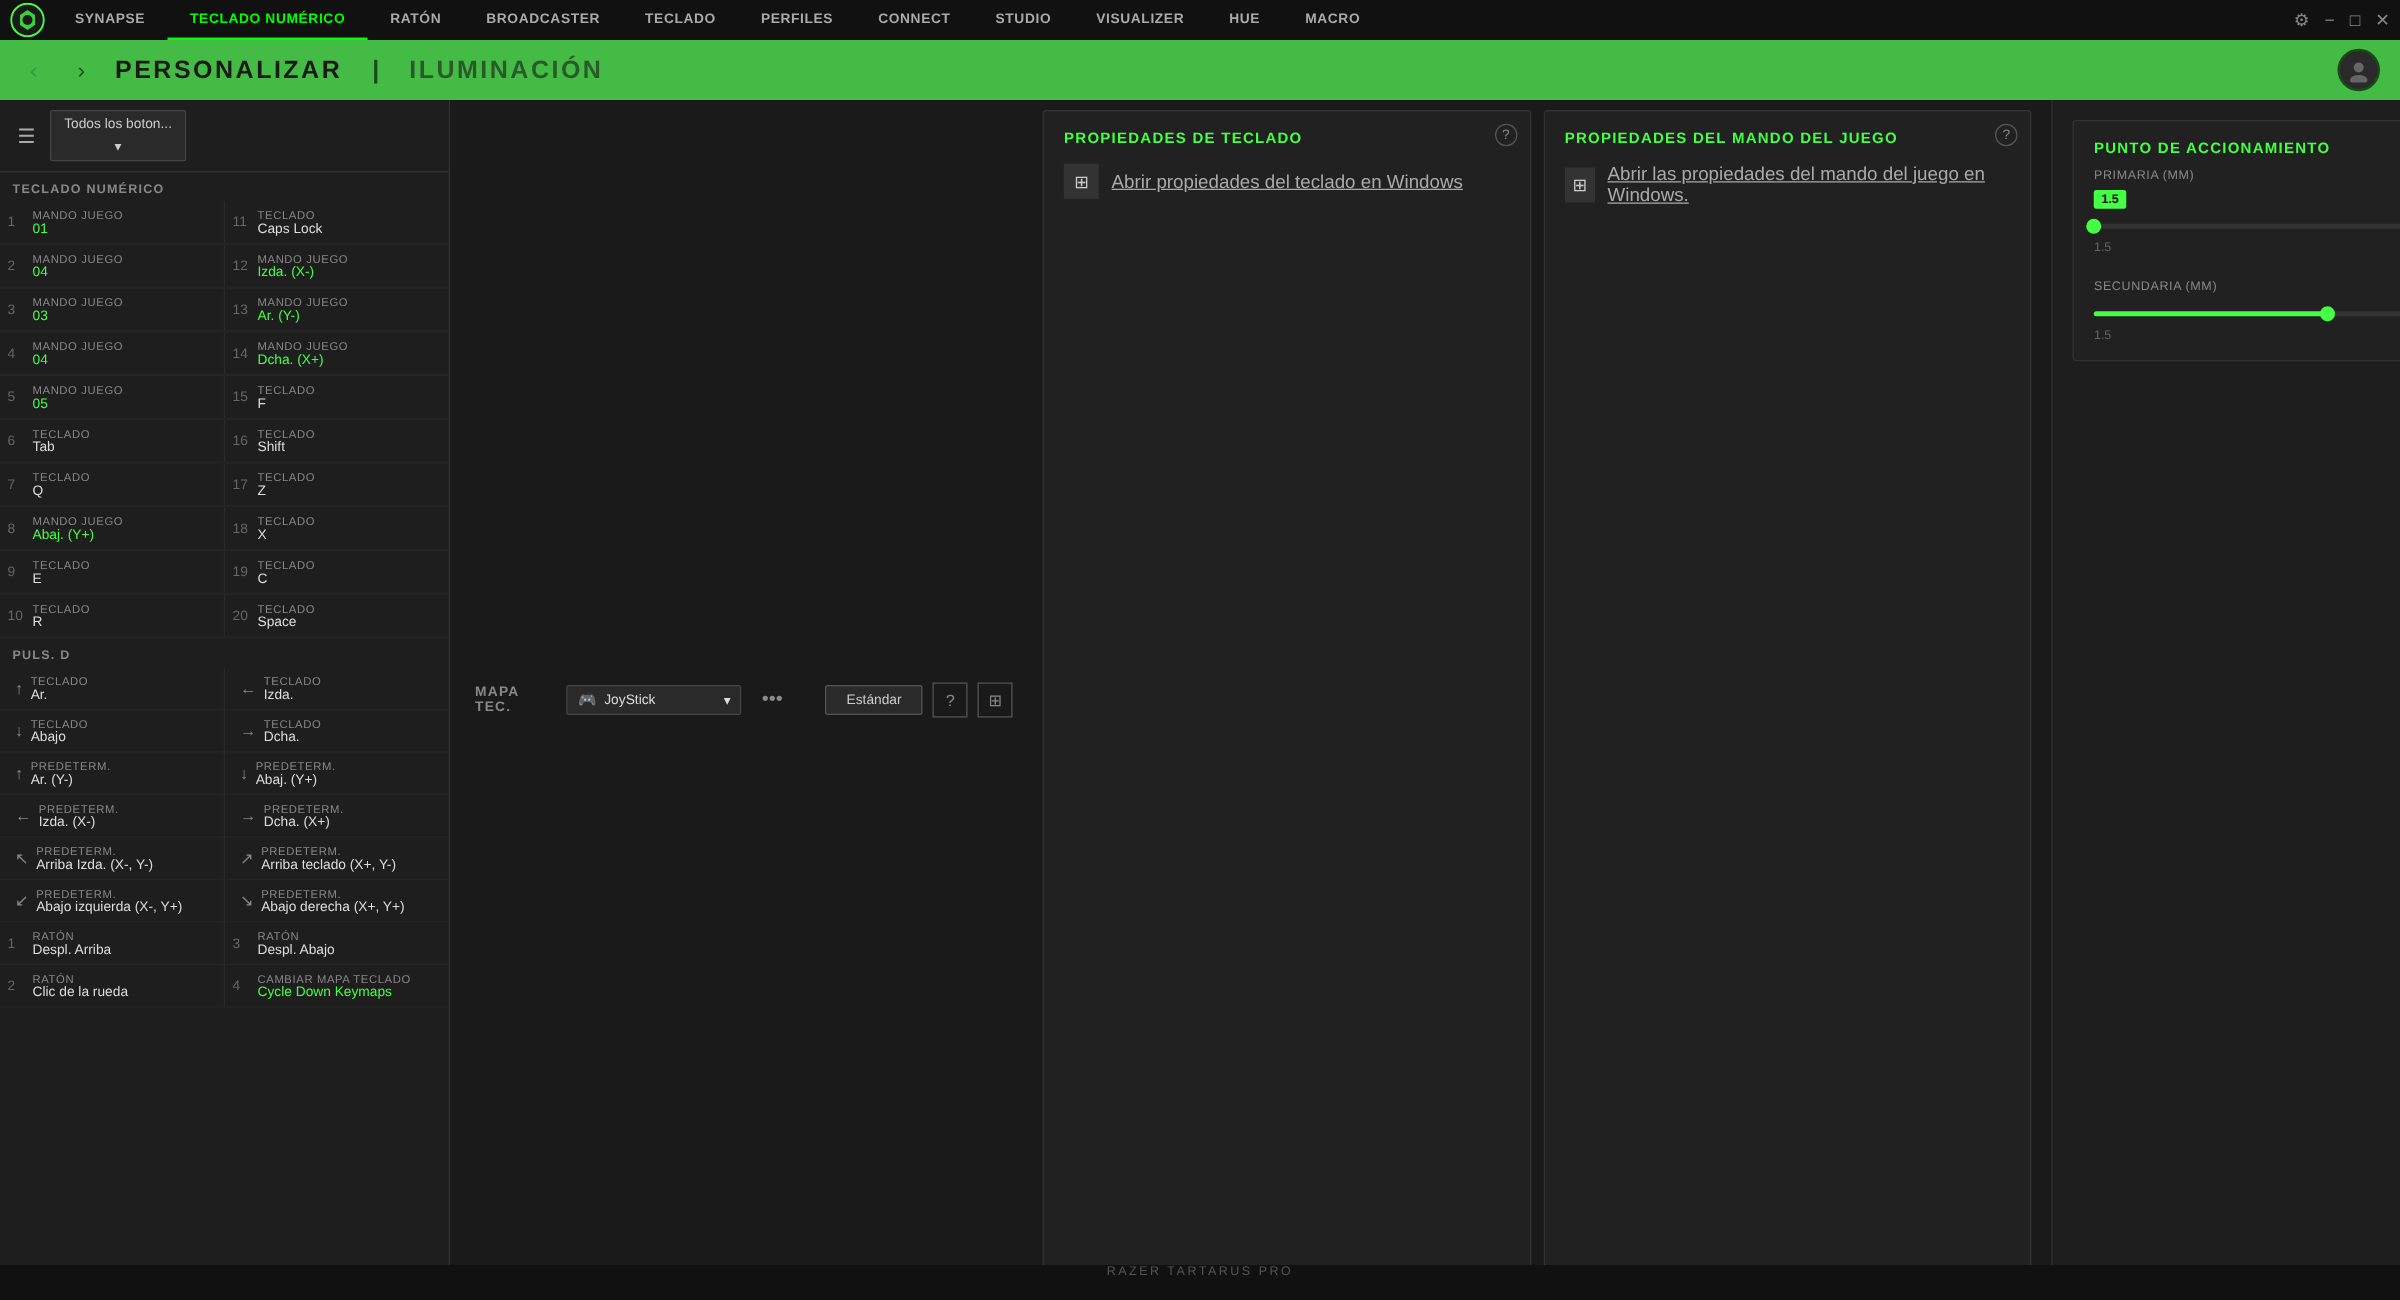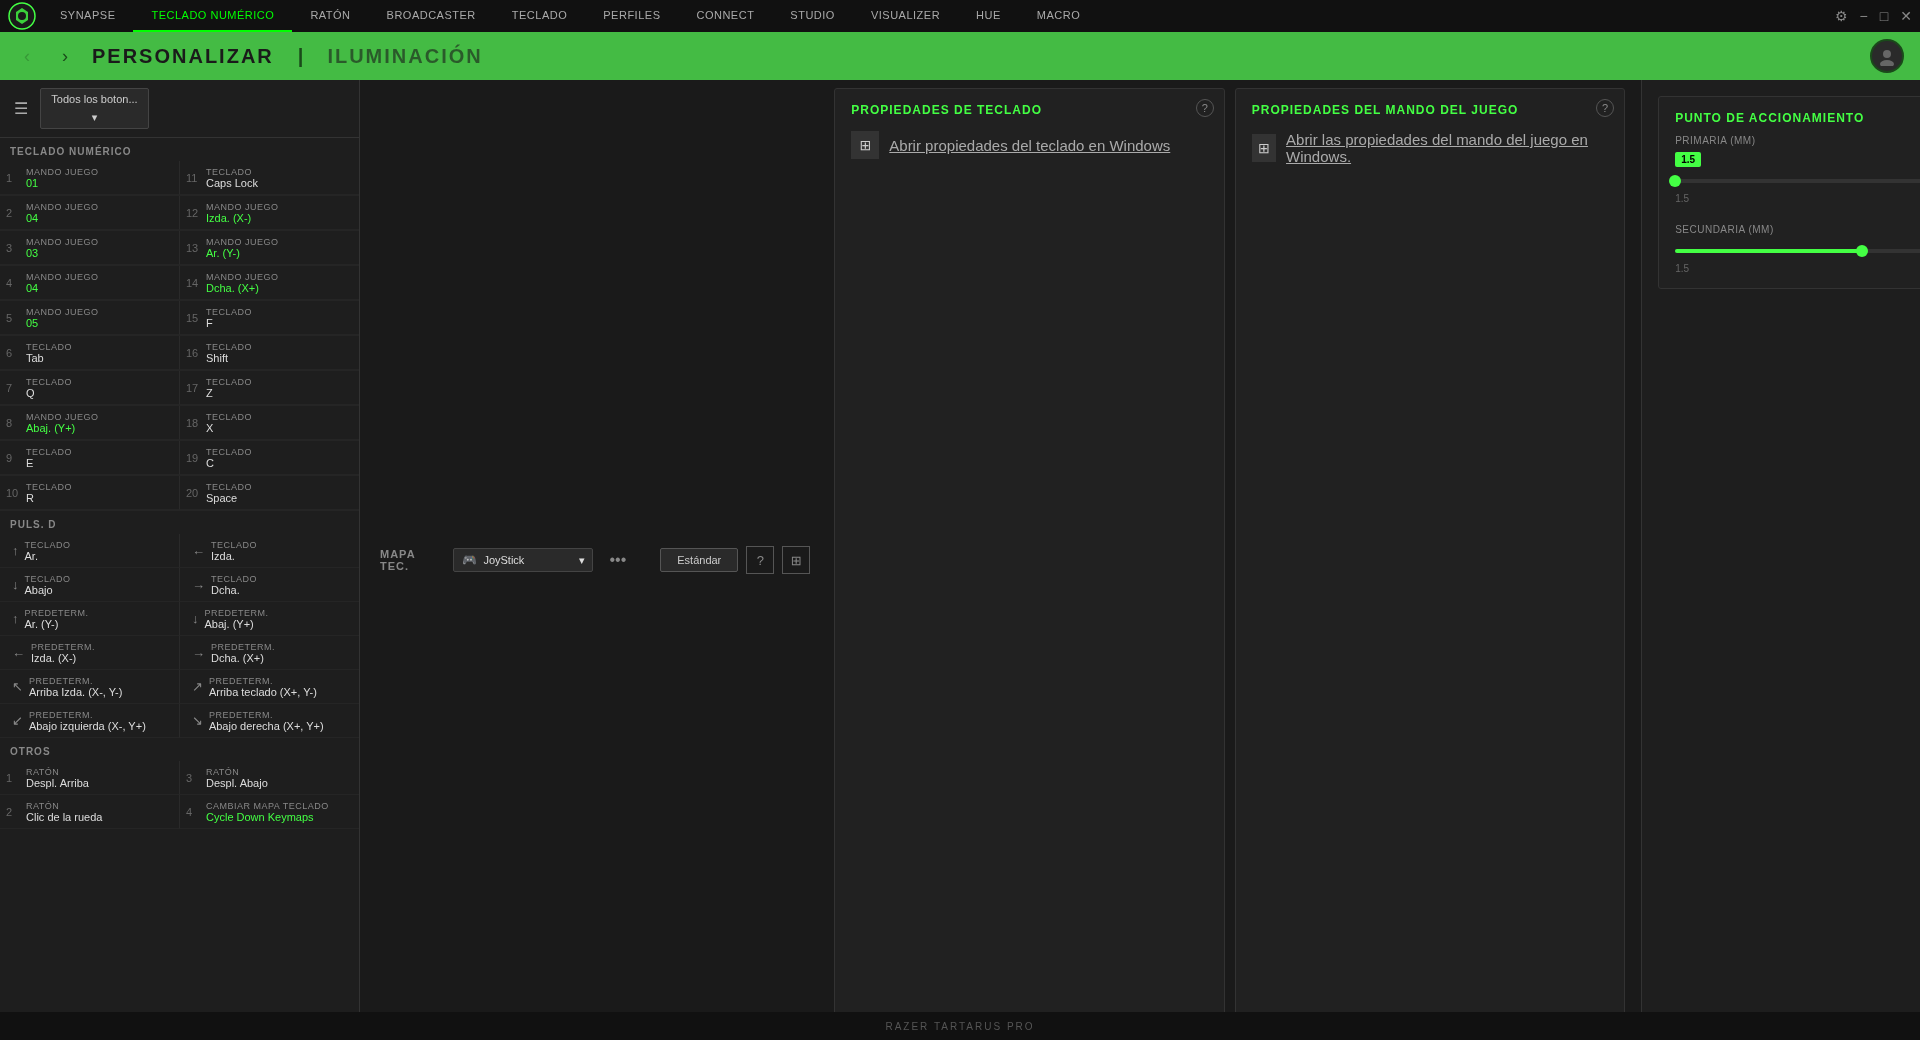--- a/index.html
+++ b/index.html
@@ -30,21 +30,21 @@
     .nav-tabs {
       display: flex;
       height: 32px;
     }
     .nav-tab {
       padding: 0 18px;
       display: flex;
       align-items: center;
       color: #aaa;
       font-size: 11px;
-      font-weight: 400;
+      font-weight: 700;
       cursor: pointer;
       border-bottom: 2px solid transparent;
       text-transform: uppercase;
       letter-spacing: 0.5px;
     }
     .nav-tab.active {
       color: #00ff00;
       border-bottom: 2px solid #00ff00;
     }
     .titlebar-right {
@@ -446,21 +446,21 @@
 
     
     .footer {
       position: fixed;
       bottom: 0;
       left: 0;
       right: 0;
       height: 28px;
       background: #111;
       display: flex;
-      align-items: center;
+      align-items: flex-start;
       justify-content: center;
       font-size: 10px;
       color: #555;
       letter-spacing: 2px;
       text-transform: uppercase;
     }
 
     
     .dots-bg {
       position: absolute;
@@ -794,21 +794,20 @@
       </div>
       <div class="two-col-item">
         <span class="right-arrow" style="color:#888;margin-right:6px;">↘</span>
         <div class="key-info">
           <div class="key-type">PREDETERM.</div>
           <div class="key-name">Abajo derecha (X+, Y+)</div>
         </div>
       </div>
     </div>
 
-    <div class="section-header">OTROS</div>
     <div class="two-col-row">
       <div class="two-col-item">
         <span class="left-num">1</span>
         <div class="key-info">
           <div class="key-type">RATÓN</div>
           <div class="key-name">Despl. Arriba</div>
         </div>
       </div>
       <div class="two-col-item">
         <span class="left-num">3</span>

